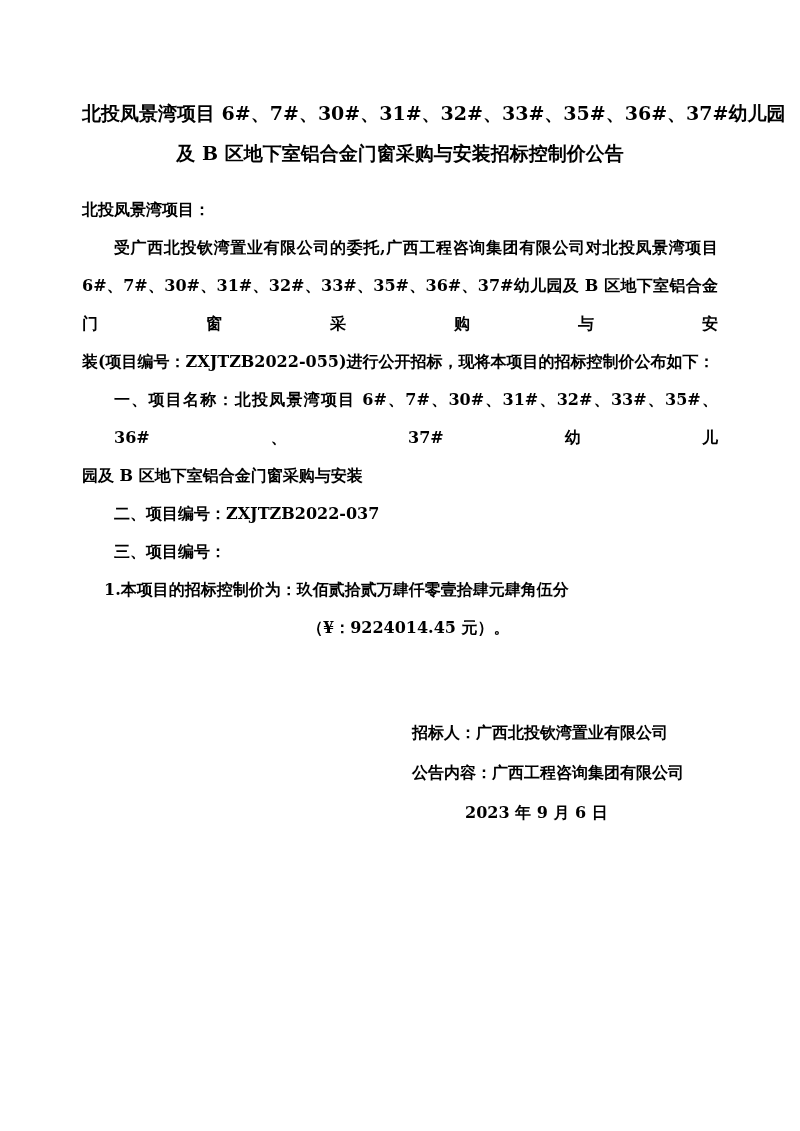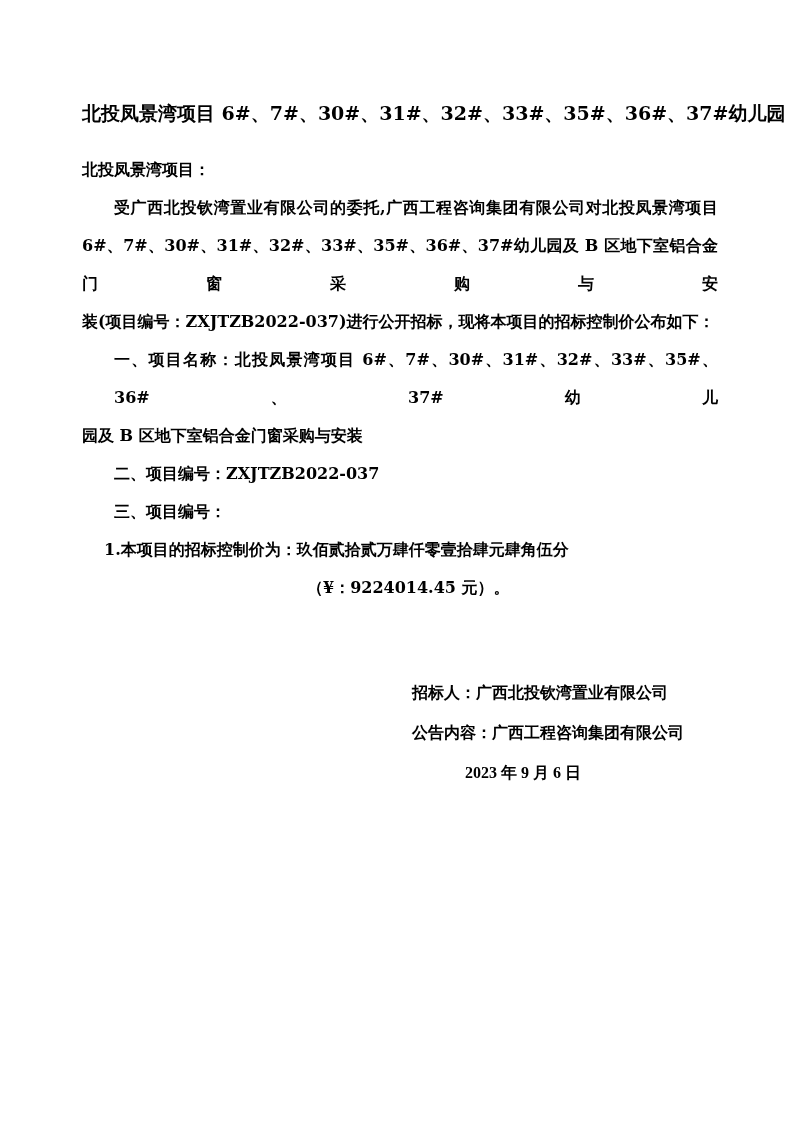--- a/index.html
+++ b/index.html
@@ -40,39 +40,40 @@
     text-align-last: justify;
   }
   .indent { padding-left: 32px; }
   .indent-sm { padding-left: 22px; }
   .price-numeric { padding-left: 225px; }
   .signature-block {
     margin-top: 66px;
     margin-left: 330px;
     font-size: 16px;
   }
-  .signature-block .line { line-height: 40px; font-family: Liberation Serif, serif; }
+  .signature-block .line { line-height: 40px; }
   .sig-date { padding-left: 53px; }
 </style>
 </head>
 <body>
 
 <div class="page">
 
   <div class="title-block">
     <div class="title-line">北投凤景湾项目 6#、7#、30#、31#、32#、33#、35#、36#、37#幼儿园</div>
+    <div class="title-line">及 B 区地下室铝合金门窗采购与安装招标控制价公告</div>
   </div>
 
   <div class="body-block">
 
     <div class="line">北投凤景湾项目：</div>
 
     <div class="line fill indent">受广西北投钦湾置业有限公司的委托,广西工程咨询集团有限公司对北投凤景湾项目</div>
     <div class="line fill">6#、7#、30#、31#、32#、33#、35#、36#、37#幼儿园及 B 区地下室铝合金门窗采购与安</div>
-    <div class="line">装(项目编号：ZXJTZB2022-037)进行公开招标，现将本项目的招标控制价公布如下：</div>
+    <div class="line">装(项目编号：ZXJTZB2022-055)进行公开招标，现将本项目的招标控制价公布如下：</div>
 
     <div class="line fill indent">一、项目名称：北投凤景湾项目 6#、7#、30#、31#、32#、33#、35#、36#、37#幼儿</div>
     <div class="line">园及 B 区地下室铝合金门窗采购与安装</div>
 
     <div class="line indent">二、项目编号：ZXJTZB2022-037</div>
 
     <div class="line indent">三、项目编号：</div>
 
     <div class="line indent-sm">1.本项目的招标控制价为：玖佰贰拾贰万肆仟零壹拾肆元肆角伍分</div>
 

